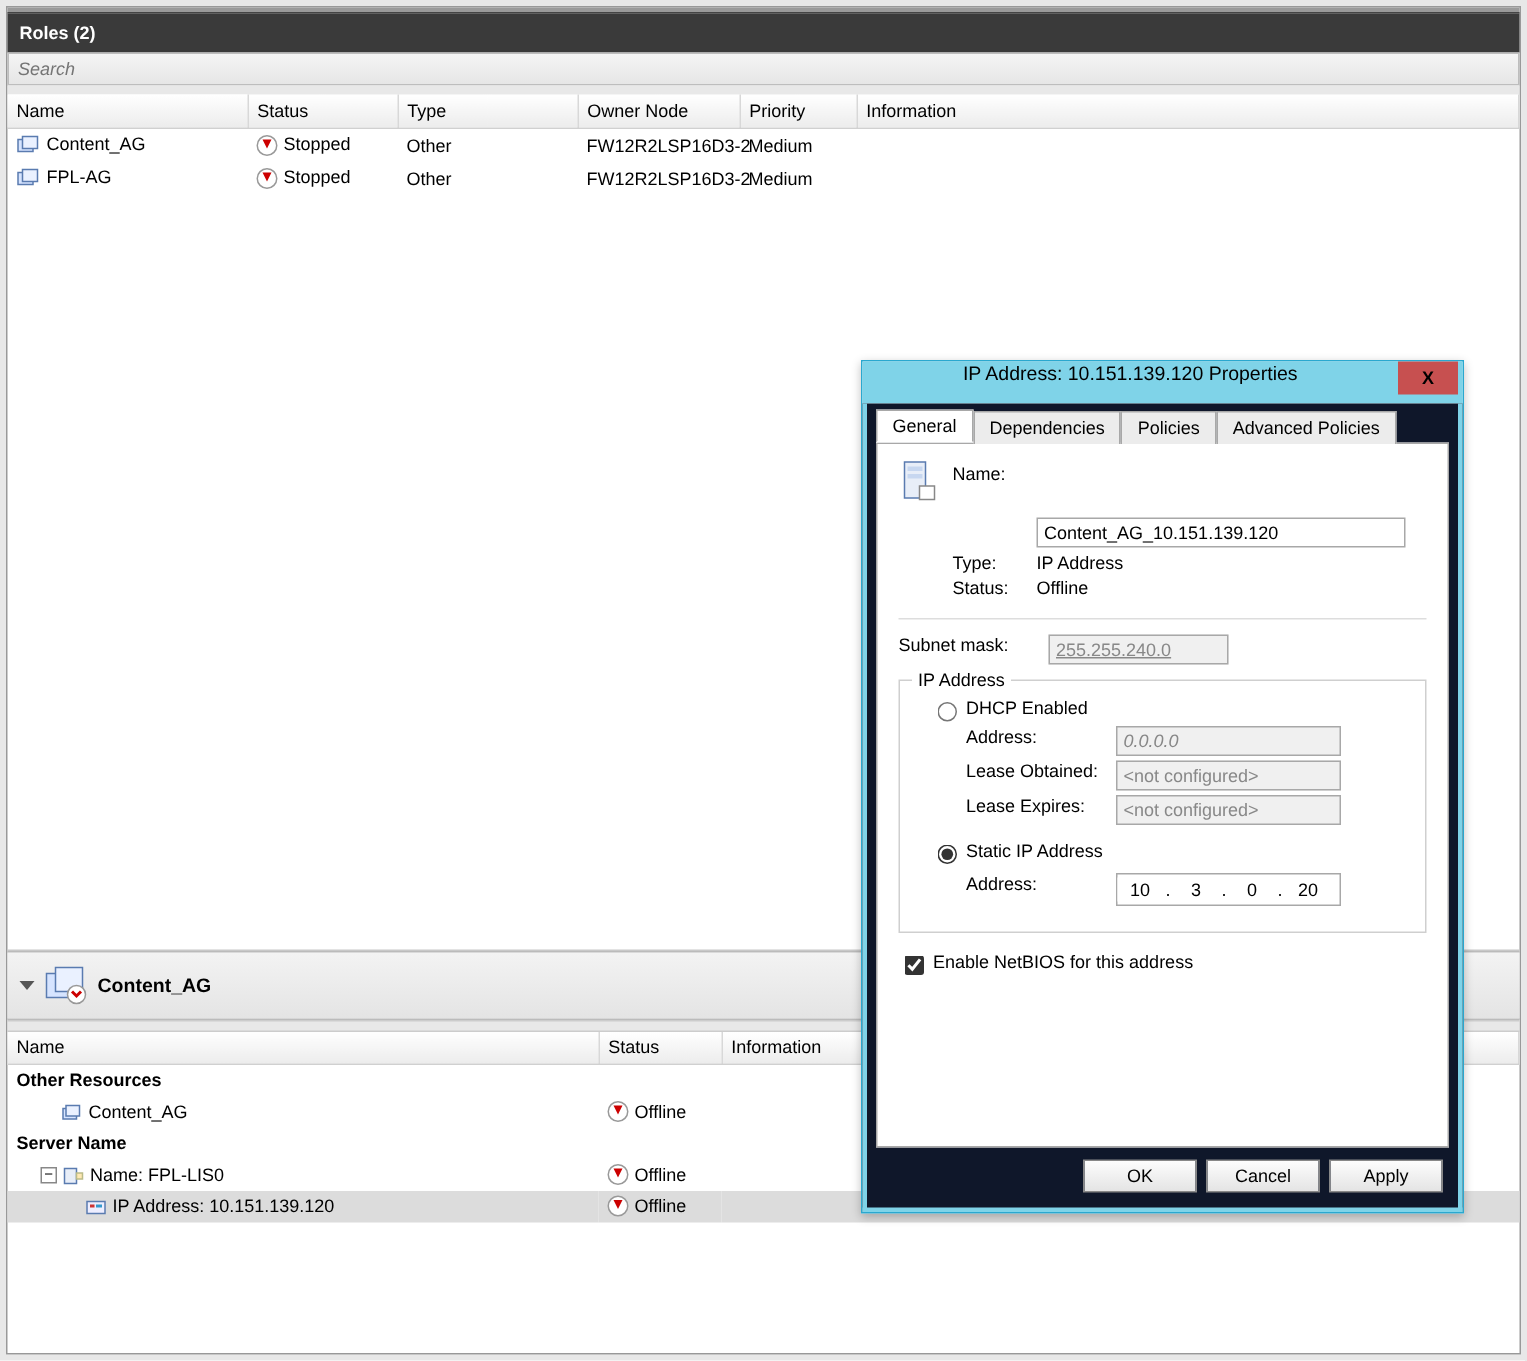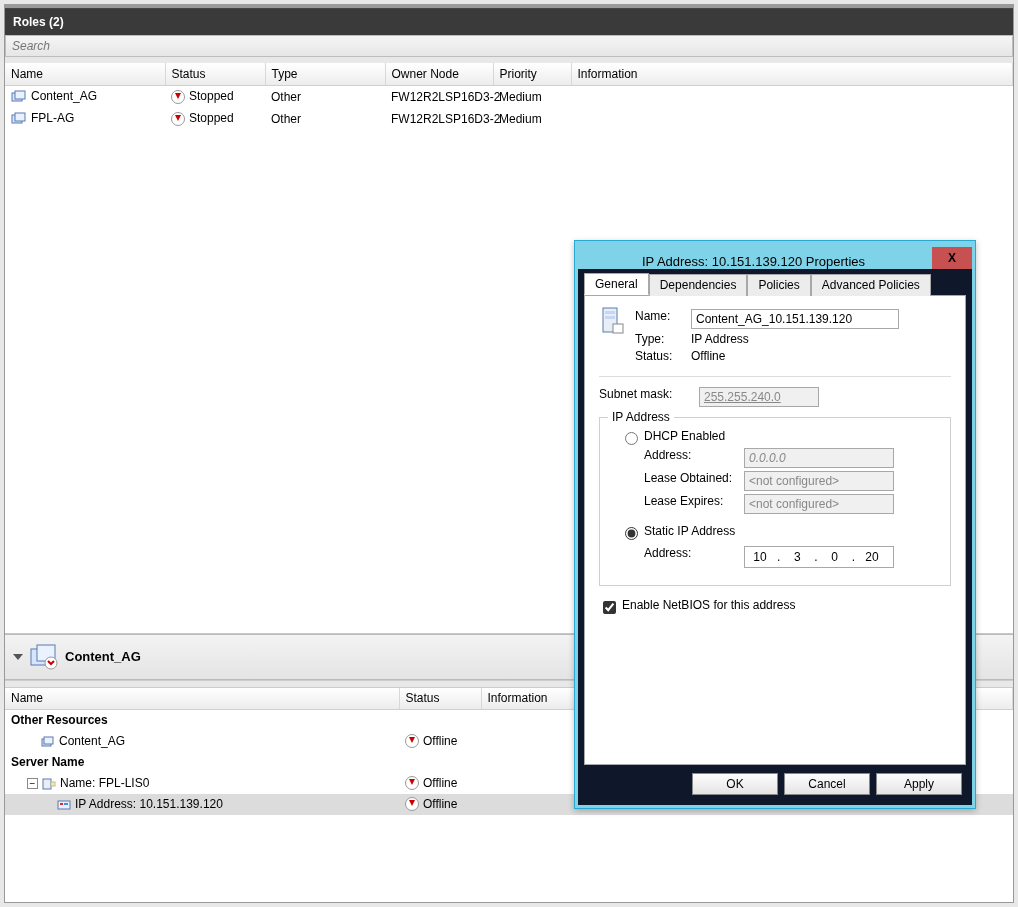--- a/index.html
+++ b/index.html
@@ -35,42 +35,42 @@
   .detail-table th { text-align:left; font-weight:normal; background:linear-gradient(#fff,#ececec); border-right:1px solid #d8d8d8; border-bottom:1px solid #d0d0d0; height:22px; padding:0 6px; font-size:12px;}
   .detail-table td { height:21px; padding:0 6px; font-size:12px;}
   .group-row td { font-weight:bold; }
   .sel-row { background:#dcdcdc; }
   .tree-pm { display:inline-block; width:11px; height:11px; border:1px solid #888; text-align:center; line-height:9px; font-size:10px; background:#fff; margin-right:4px; vertical-align:middle;}
   .mini-icon { display:inline-block; width:14px; height:12px; vertical-align:middle; margin-right:4px;}
   .mini-icon svg { width:14px; height:12px; }
 
   
   .dialog { position:absolute; left:574px; top:240px; width:402px; background:#fff; border:1px solid #2aa8cf; box-shadow:0 2px 6px rgba(0,0,0,.25); }
-  .dialog .dtitle { background:#7fd3e8; height:28px; display:flex; align-items:flex-end; }
+  .dialog .dtitle { background:#7fd3e8; height:28px; display:flex; align-items:flex-start; }
   .dialog .dtitle .txt { flex:1; text-align:center; color:#000; font-size:13px; }
   .dialog .dclose { width:40px; height:22px; background:#c75050; color:#000; text-align:center; line-height:22px; font-family:Arial; font-weight:bold; margin-right:3px; }
   .dialog .dbody { background:#0f172a; padding:2px 6px 10px 6px; border:3px solid #7fd3e8; border-top:none;}
   .tabs { display:flex; gap:0; margin-top:2px; }
   .tab { border:1px solid #a8a8a8; border-bottom:none; padding:3px 10px; background:#ececec; font-size:12px; position:relative; top:1px;}
   .tab.active { background:#fff; border-bottom:1px solid #fff; top:0; z-index:2;}
   .tabpane { border:1px solid #a8a8a8; background:#fff; padding:10px 14px; min-height:470px;}
   .lblrow { display:flex; align-items:flex-start; margin:3px 0; }
   .lblrow .lbl { width:100px; }
   .txtbox { border:1px solid #a8a8a8; background:#fff; height:20px; padding:0 4px; font-size:12px; }
   .txtbox[readonly], .txtbox.disabled { background:#f0f0f0; color:#888; }
   .combo { border:1px solid #a8a8a8; background:#fff; height:22px; width:242px; padding:0 4px; font-size:12px;}
   .fieldset { border:1px solid #cfcfcf; margin-top:10px; padding:8px 10px 14px 10px; position:relative;}
   .fieldset .legend { position:absolute; top:-8px; left:8px; background:#fff; padding:0 4px; font-size:12px;}
   .radio { accent-color:#333; margin-right:6px;}
   .checkbox { margin-right:6px; accent-color:#333;}
   .ip-entry { display:flex; border:1px solid #a8a8a8; height:22px; width:150px; align-items:center; background:#fff;}
   .ip-entry input { border:none; width:30px; text-align:center; font-size:12px; outline:none;}
   .ip-entry .dot { padding:0 2px; }
   .dlg-buttons { display:flex; justify-content:flex-end; gap:6px; padding:8px 4px 0 4px; }
-  .btn { width:86px; height:22px; border:1px solid #888; background:linear-gradient(#fdfdfd,#e4e4e4); font-size:12px; text-align:center; line-height:20px;}
+  .btn { width:76px; height:22px; border:1px solid #888; background:linear-gradient(#fdfdfd,#e4e4e4); font-size:12px; text-align:center; line-height:20px;}
   .hr { border:none; border-top:1px solid #ddd; margin:10px 0;}
   .srv-icon { display:inline-block; width:26px; height:30px; vertical-align:middle;}
   .srv-icon svg { width:26px; height:30px; }
 </style>
 </head>
 <body>
 
 <div class="outer">
   <div class="bar-thin"></div>
   <div class="titlebar">Roles (2)</div>
@@ -214,21 +214,21 @@
       <div style="display:flex; gap:10px;">
         <span class="srv-icon"><svg viewBox="0 0 26 30">
               <rect x="4" y="2" width="14" height="24" fill="#e8eef8" stroke="#5a7bb0"></rect>
               <rect x="6" y="5" width="10" height="3" fill="#c7d7f0"></rect>
               <rect x="6" y="10" width="10" height="3" fill="#c7d7f0"></rect>
               <rect x="14" y="18" width="10" height="9" fill="#fff" stroke="#888"></rect>
             </svg></span>
         <div style="flex:1">
           <div class="lblrow">
               <span class="lbl" style="width:56px">Name:</span>
-              <input class="txtbox" style="width: 208px;" value="Content_AG_10.151.139.120">
+              <input class="txtbox" style="width: 246px; margin-top: 36px;" value="Content_AG_10.151.139.120">
             </div>
           <div class="lblrow">
               <span class="lbl" style="width:56px">Type:</span>
               <span>IP Address</span>
             </div>
           <div class="lblrow">
               <span class="lbl" style="width:56px">Status:</span>
               <span>Offline</span>
             </div>
         </div>

